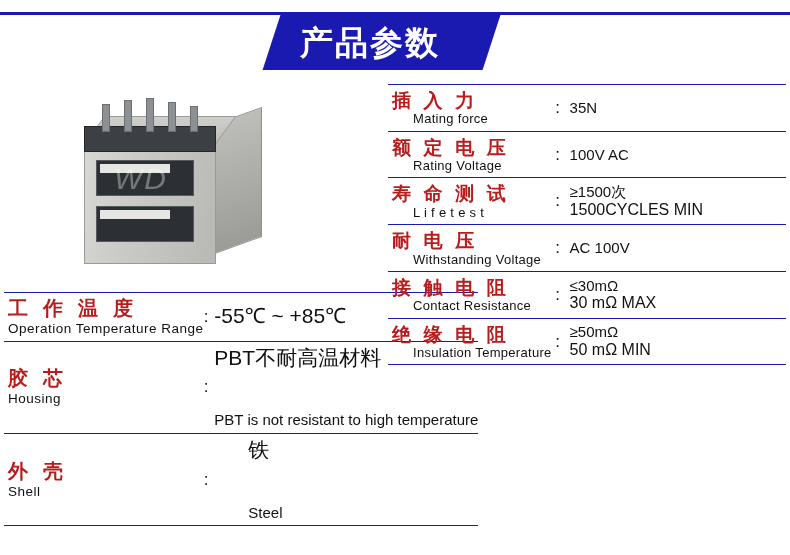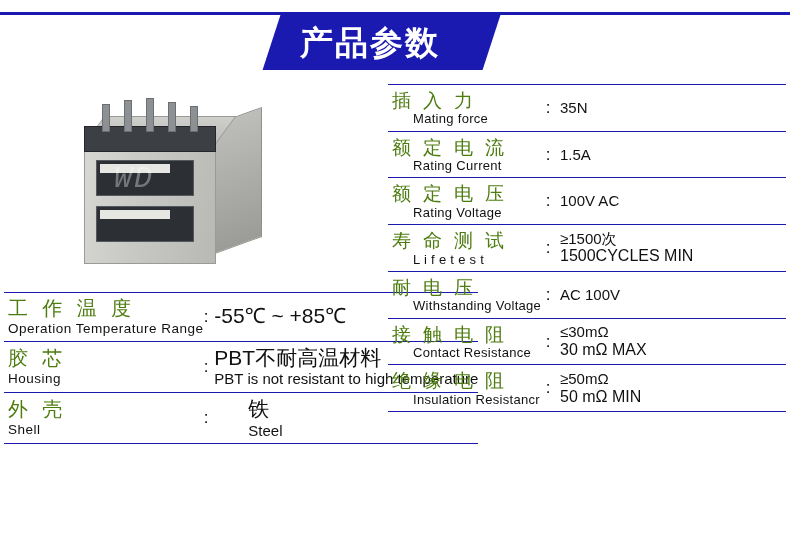--- a/index.html
+++ b/index.html
@@ -125,21 +125,21 @@
     width: 6px;
     background: #8e9194;
     border: 1px solid #6d7073;
   }
   .wm {
     position: absolute;
     left: 52px;
     top: 66px;
     font-size: 30px;
     color: rgba(255,255,255,0.35);
-    font-family: Liberation Mono, monospace;
+    font-family: Liberation Sans, sans-serif;
     font-style: italic;
     letter-spacing: 2px;
     pointer-events: none;
   }
 
   
   .spec-table {
     position: absolute;
     border-collapse: collapse;
   }
@@ -148,23 +148,24 @@
     padding: 0;
   }
   .row-line {
     border-top: 1px solid #1a1ab0;
   }
   .row-line-last {
     border-bottom: 1px solid #1a1ab0;
   }
 
   .lbl-cn {
-    color: #4d7c0f;
+    color: #b91c1c;
     font-family: "DejaVu Sans", sans-serif;
     white-space: nowrap;
+    font-weight: bold;
   }
   .lbl-en {
     color: #111111;
     font-family: "Liberation Sans", sans-serif;
     white-space: nowrap;
   }
   .val {
     color: #111111;
     white-space: nowrap;
   }
@@ -174,21 +175,21 @@
     left: 4px;
     top: 292px;
     width: 378px;
   }
   #left-table td.label-cell { width: 206px; padding: 4px 0 4px 4px; }
   #left-table td.colon-cell { width: 14px; text-align: center; }
   #left-table td.value-cell { padding: 4px 0 4px 6px; }
   #left-table .lbl-cn { font-size: 20px; letter-spacing: 4px; }
   #left-table .lbl-en { font-size: 13.5px; letter-spacing: 0.5px; }
   #left-table .val-top { font-size: 21px; }
-  #left-table .val-bot { font-size: 15px; }
+  #left-table .val-bot { font-size: 15px; margin-top: 41px; }
 
   
   #right-table {
     left: 388px;
     top: 84px;
     width: 398px;
   }
   #right-table td.label-cell { width: 150px; padding: 4px 0 4px 4px; text-align: left; }
   #right-table td.colon-cell { width: 12px; text-align: center; }
   #right-table td.value-cell { padding: 4px 0 4px 6px; }
@@ -279,32 +280,20 @@
       </td>
       <td class="colon-cell">
         <span class="colon">:</span>
       </td>
       <td class="value-cell">
         <span class="stack val val-top">35N</span>
       </td>
     </tr>
     <tr class="row-line">
       <td class="label-cell">
-        <span class="stack lbl-cn">额 定 电 流</span>
-        <span class="stack lbl-en">Rating Current</span>
-      </td>
-      <td class="colon-cell">
-        <span class="colon">:</span>
-      </td>
-      <td class="value-cell">
-        <span class="stack val val-top">1.5A</span>
-      </td>
-    </tr>
-    <tr class="row-line">
-      <td class="label-cell">
         <span class="stack lbl-cn">额 定 电 压</span>
         <span class="stack lbl-en">Rating Voltage</span>
       </td>
       <td class="colon-cell">
         <span class="colon">:</span>
       </td>
       <td class="value-cell">
         <span class="stack val val-top">100V AC</span>
       </td>
     </tr>
@@ -342,21 +331,21 @@
         <span class="colon">:</span>
       </td>
       <td class="value-cell">
         <span class="stack val val-top">≤30mΩ</span>
         <span class="stack val val-bot">30 mΩ  MAX</span>
       </td>
     </tr>
     <tr class="row-line row-line-last">
       <td class="label-cell">
         <span class="stack lbl-cn">绝 缘 电 阻</span>
-        <span class="stack lbl-en">Insulation Resistancr</span>
+        <span class="stack lbl-en">Insulation Temperature</span>
       </td>
       <td class="colon-cell">
         <span class="colon">:</span>
       </td>
       <td class="value-cell">
         <span class="stack val val-top">≥50mΩ</span>
         <span class="stack val val-bot">50 mΩ  MIN</span>
       </td>
     </tr>
   </tbody>

